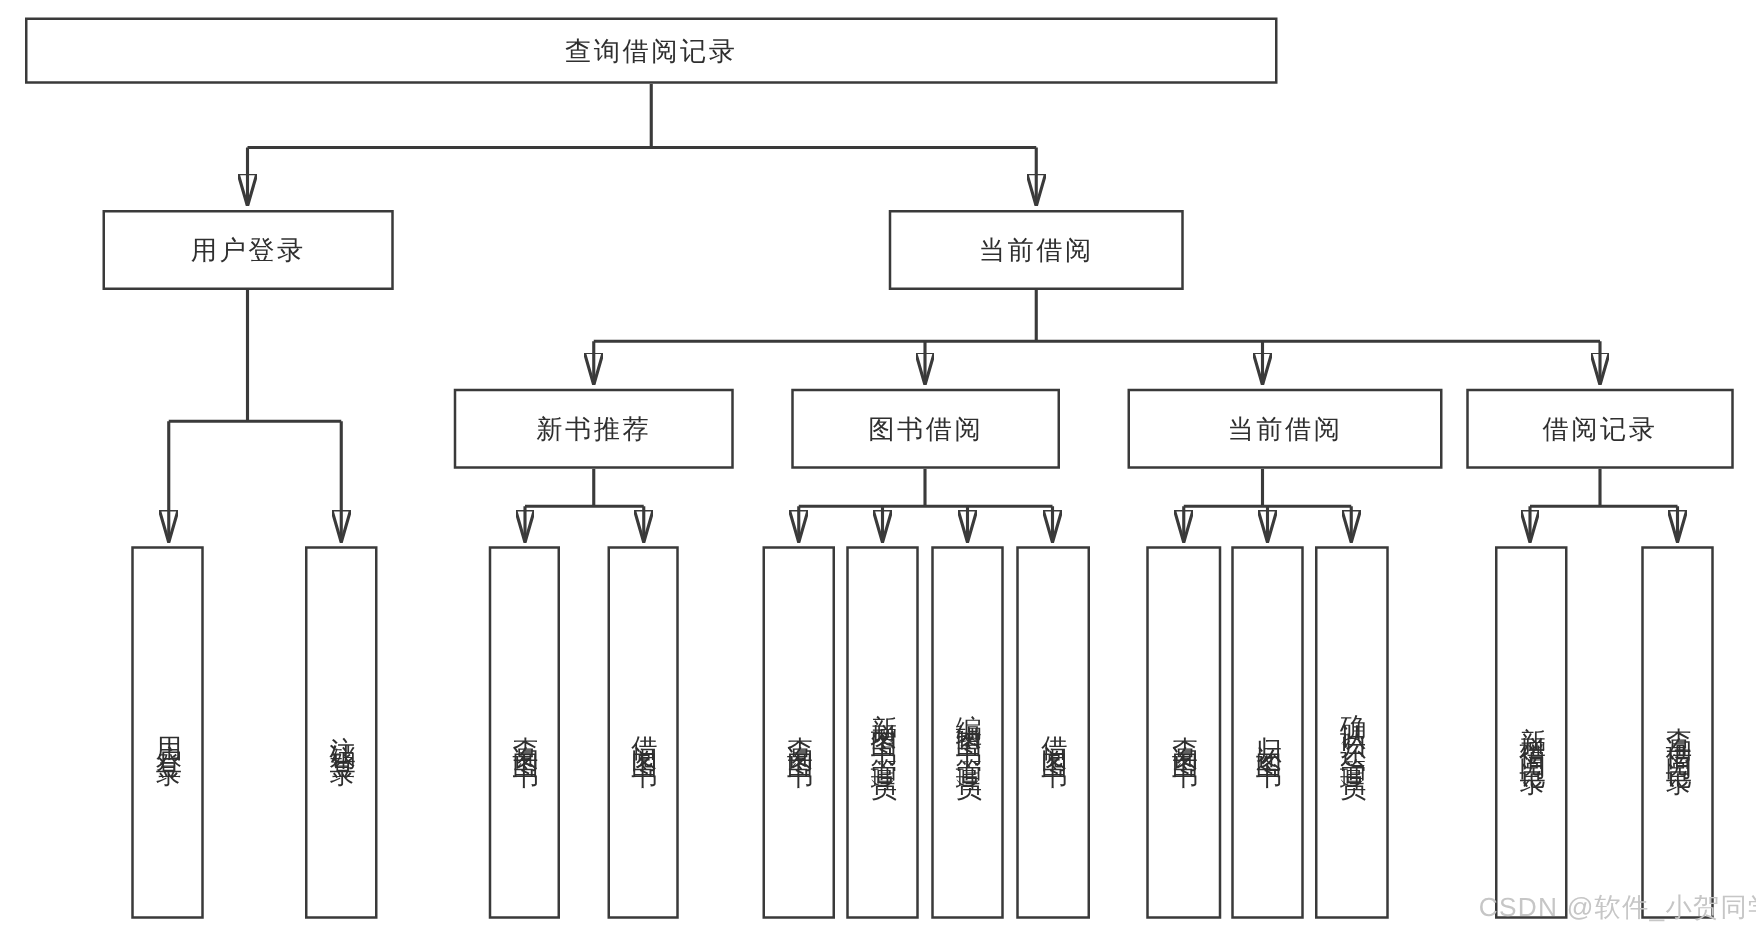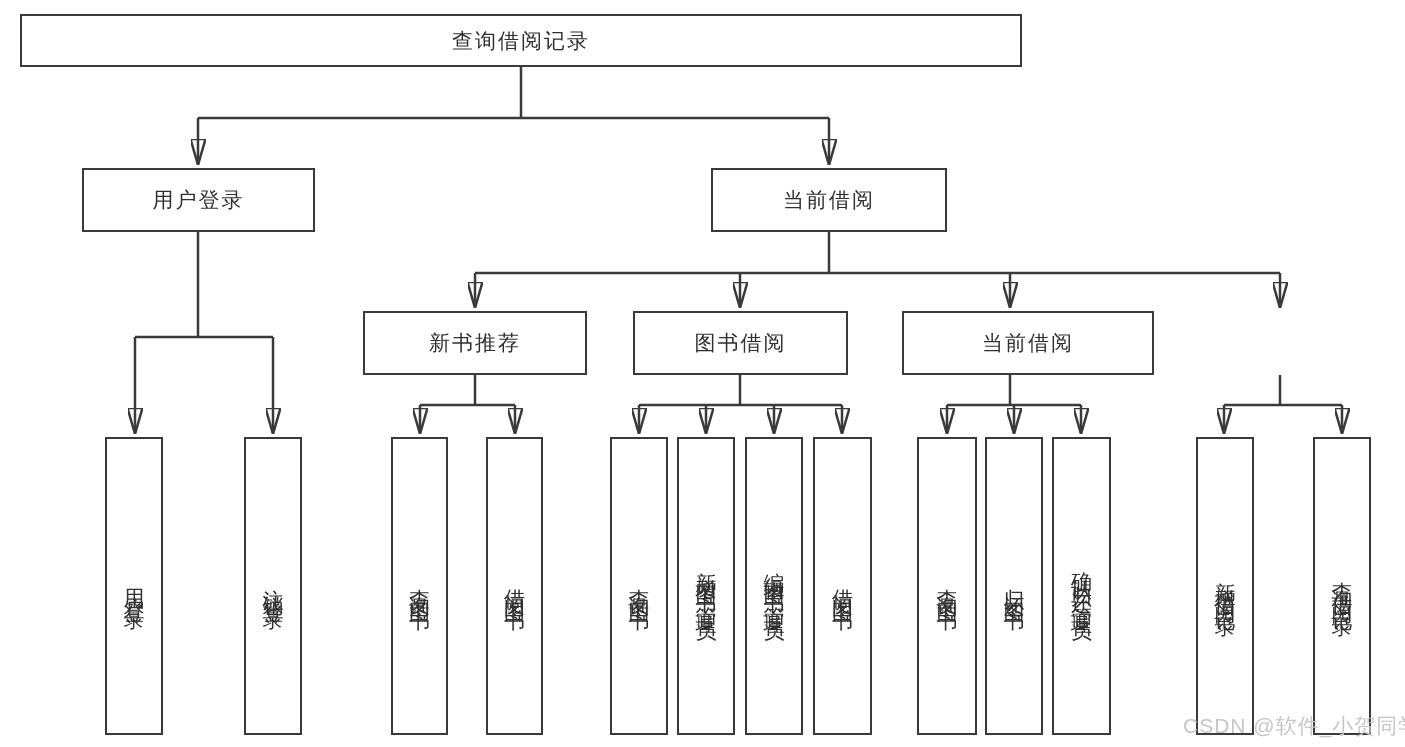--- a/index.html
+++ b/index.html
@@ -116,20 +116,23 @@
 
   <div class="node h" style="left:363px;top:311px;width:224px;height:64px">
     <span>新书推荐</span>
   </div>
   <div class="node h" style="left:633px;top:311px;width:215px;height:64px">
     <span>图书借阅</span>
   </div>
   <div class="node h" style="left:902px;top:311px;width:252px;height:64px">
     <span>当前借阅</span>
   </div>
+  <div class="node h" style="left:1173px;top:311px;width:214px;height:64px">
+    <span>借阅记录</span>
+  </div>
 
   <div class="node v" style="left:105px;top:437px;width:58px;height:298px">
     <span>用户登录</span>
   </div>
   <div class="node v" style="left:244px;top:437px;width:58px;height:298px">
     <span>注销登录</span>
   </div>
 
   <div class="node v" style="left:391px;top:437px;width:57px;height:298px">
     <span>查询图书</span>

